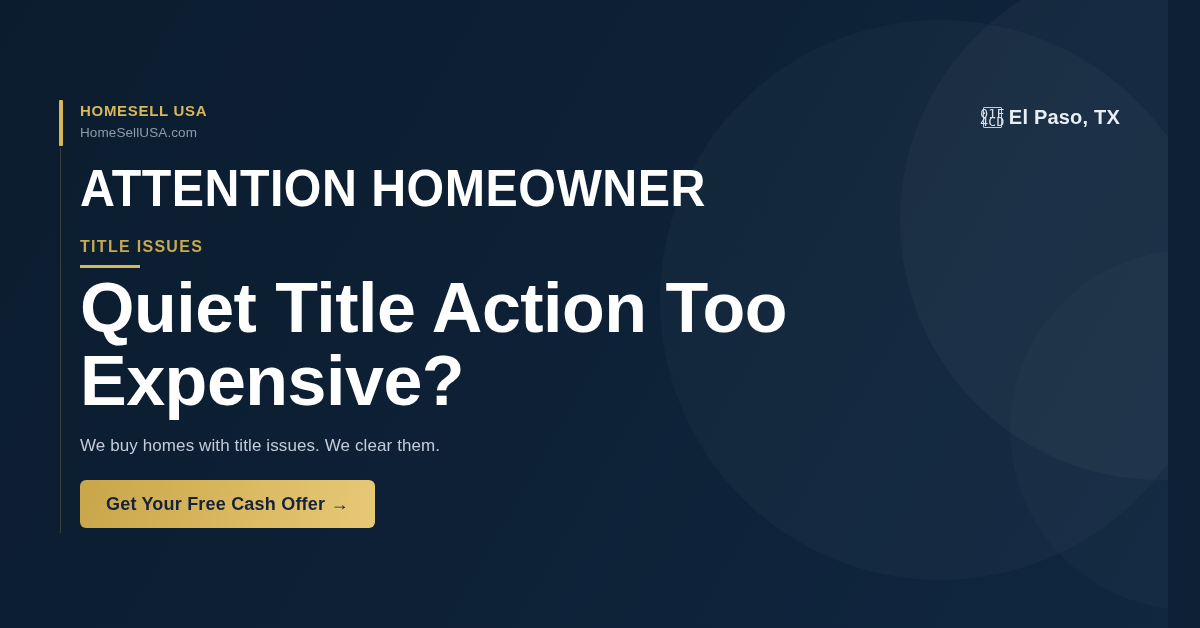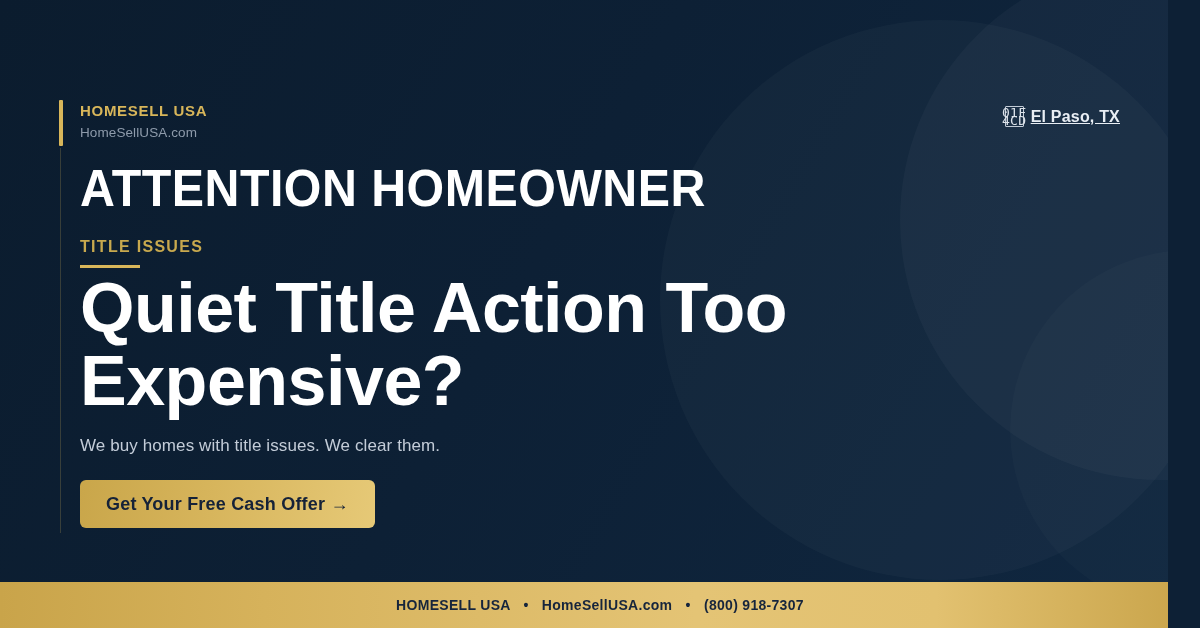--- a/index.html
+++ b/index.html
@@ -123,25 +123,24 @@
     border: 1px solid #c2cbd6;
     border-radius: 1px;
     font-family: "DejaVu Sans Mono", monospace;
     font-size: 13px;
     line-height: 8px;
     color: #dde3ea;
     letter-spacing: 0.3px;
     flex: none;
   }
   .location-label {
-    font-size: 16px;
+    font-size: 20px;
     font-weight: bold;
     color: #e9eef4;
     letter-spacing: 0.2px;
-    text-decoration: underline;
   }
 
   .attention {
     position: absolute;
     left: 0;
     top: 160px;
     margin: 0;
     font-size: 52px;
     font-weight: bold;
     color: #ffffff;
@@ -294,23 +293,14 @@
 
     <h2 class="headline">Quiet Title Action Too Expensive?</h2>
 
     <p class="subhead">We buy homes with title issues. We clear them.</p>
 
     <button class="cta">Get Your Free Cash Offer →</button>
 
 
   </div>
 
-  <div class="footer-bar">
-    <div class="footer-text">
-      <span>HOMESELL USA</span>
-      <span class="dot">•</span>
-      <span>HomeSellUSA.com</span>
-      <span class="dot">•</span>
-      <span>(800) 918-7307</span>
-    </div>
-  </div>
 
 </div>
 
 </body></html>

